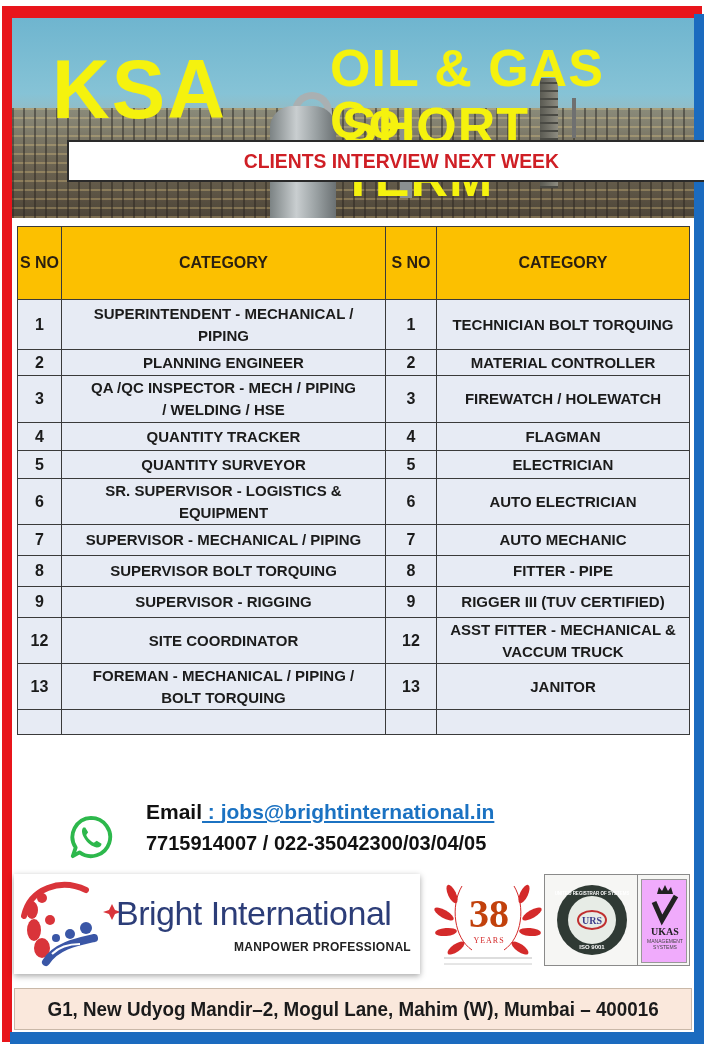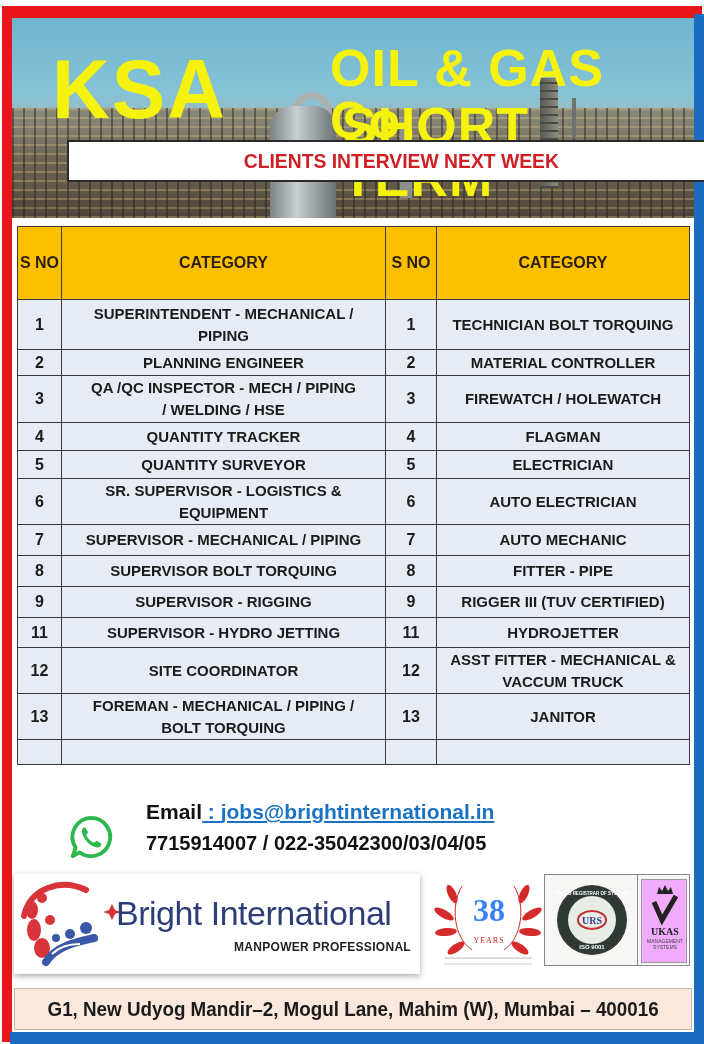--- a/index.html
+++ b/index.html
@@ -104,21 +104,21 @@
     position: absolute; left: 102px; top: 20px; font-size: 34px; color: #2c3d78;
     font-family: "Liberation Sans", sans-serif; letter-spacing: -0.5px;
   }
   .logo-sub {
     position: absolute; left: 220px; top: 66px; font-size: 12px; font-weight: bold; color: #222; letter-spacing: 0.3px;
   }
 
   .anniv { position: absolute; left: 432px; top: 872px; width: 112px; height: 112px; }
   .anniv-num {
     position: absolute; left: 27px; top: 22px; width: 60px; text-align: center;
-    font-family: "Liberation Serif", serif; font-weight: bold; font-size: 32px; color: #3b82f6; line-height: 1;
+    font-family: "Liberation Serif", serif; font-weight: bold; font-size: 40px; color: #c2410c; line-height: 1;
   }
   .anniv-years {
     position: absolute; left: 30px; top: 64px; width: 54px; text-align: center;
     font-family: "Liberation Serif", serif; font-size: 8px; color: #d42a2a; letter-spacing: 1px;
   }
   .anniv-estd {
     position: absolute; left: 10px; top: 100px; width: 94px; text-align: center;
     font-weight: bold; font-size: 12px; color: #d42a2a; margin-top: 16px;
   }
 
@@ -227,26 +227,20 @@
           <td class="sno">8</td>
           <td>SUPERVISOR BOLT TORQUING</td>
           <td class="sno">8</td>
           <td>FITTER - PIPE</td>
         </tr>
         <tr style="height:31px">
           <td class="sno">9</td>
           <td>SUPERVISOR - RIGGING</td>
           <td class="sno">9</td>
           <td>RIGGER III (TUV CERTIFIED)</td>
-        </tr>
-        <tr style="height:30px">
-          <td class="sno">11</td>
-          <td>SUPERVISOR - HYDRO JETTING</td>
-          <td class="sno">11</td>
-          <td>HYDROJETTER</td>
         </tr>
         <tr style="height:46px">
           <td class="sno">12</td>
           <td>SITE COORDINATOR</td>
           <td class="sno">12</td>
           <td style="padding:0 13px">ASST FITTER - MECHANICAL &amp; VACCUM TRUCK</td>
         </tr>
         <tr style="height:46px">
           <td class="sno">13</td>
           <td style="padding:0 14px">FOREMAN - MECHANICAL / PIPING / BOLT TORQUING</td>

